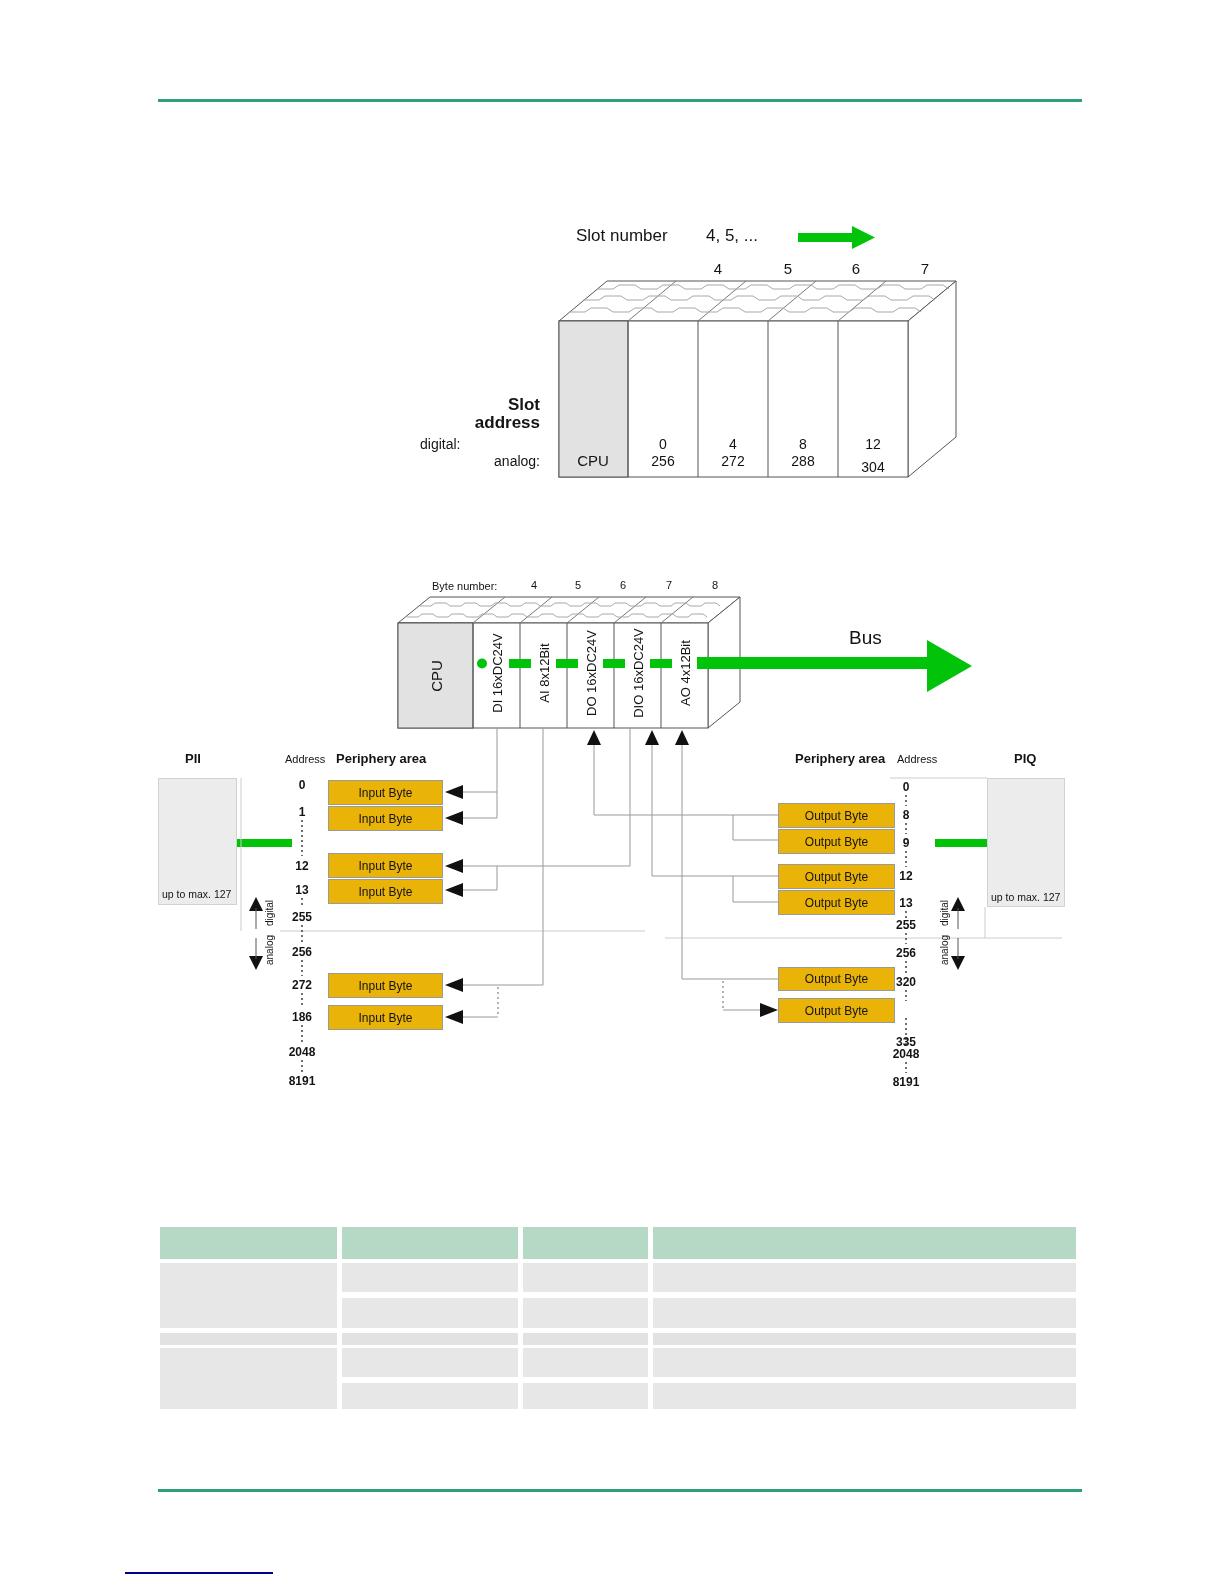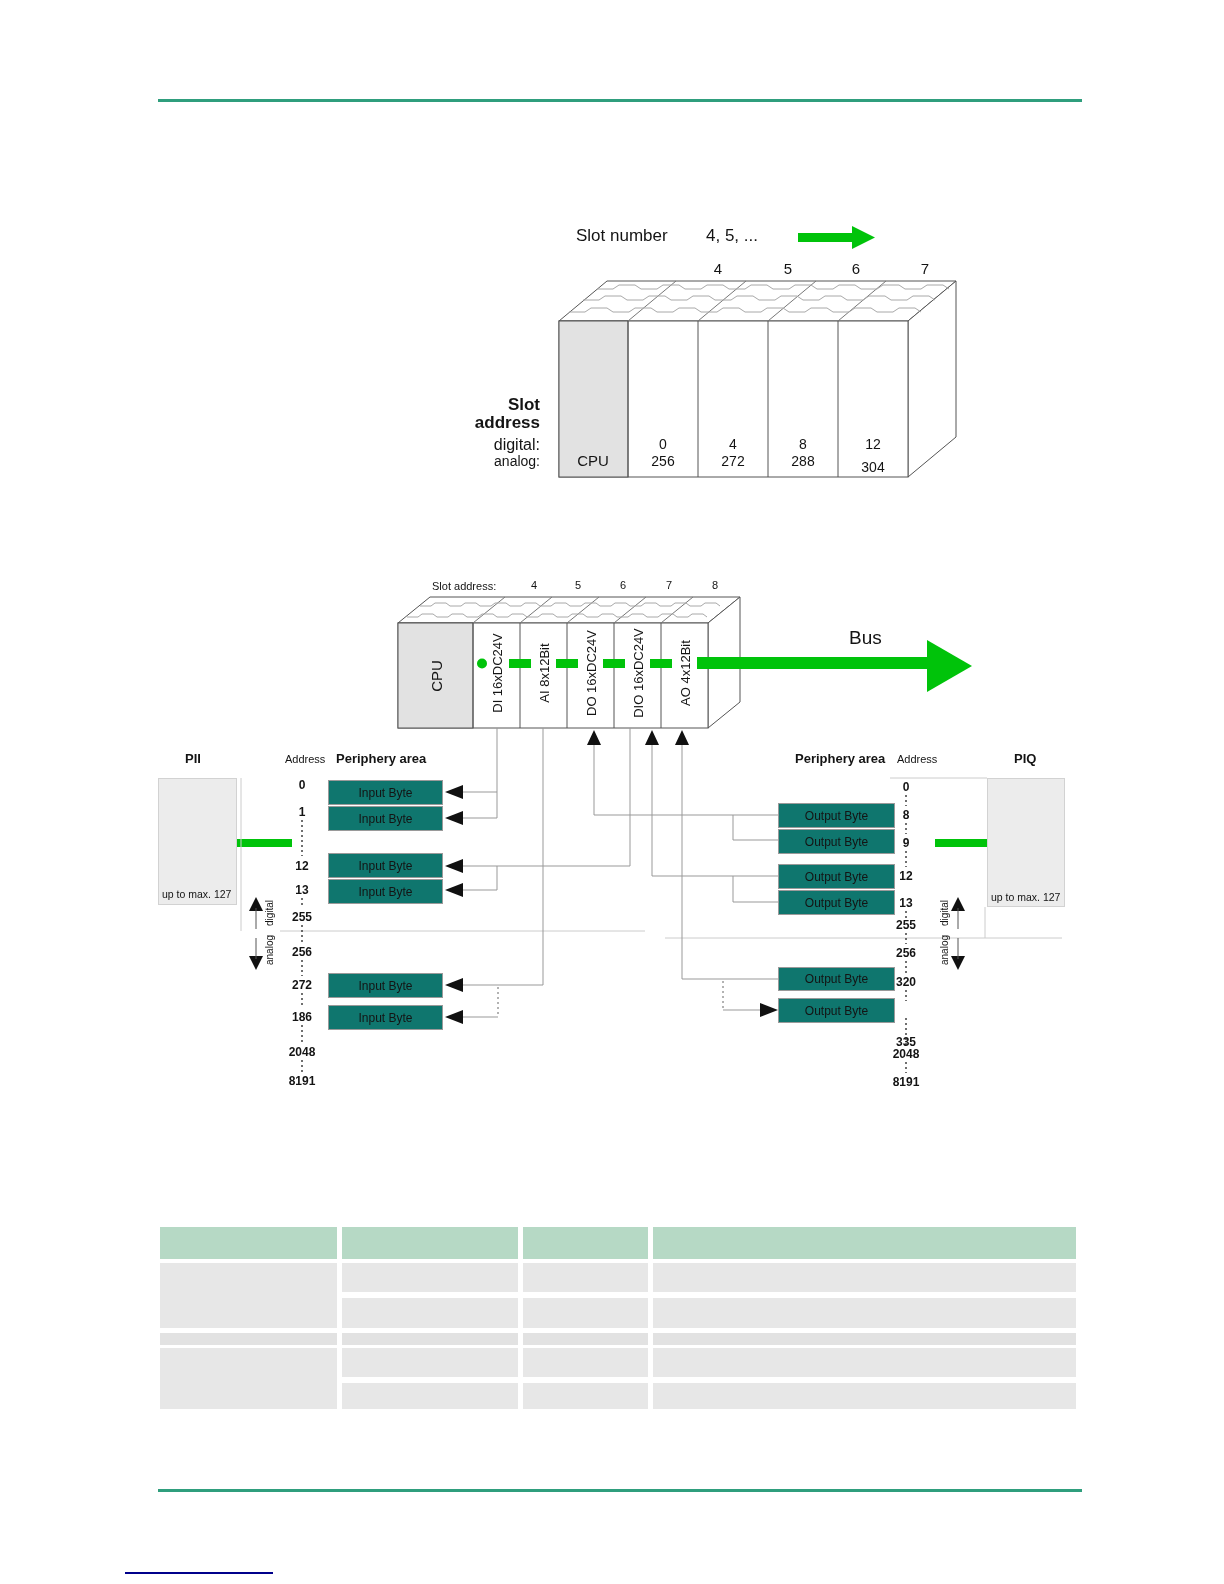--- a/index.html
+++ b/index.html
@@ -6,21 +6,21 @@
   html,body { background:#ffffff; }
   #page {
     position:relative; width:1224px; height:1584px; background:#ffffff;
     font-family:"Liberation Sans", sans-serif; color:#141414; overflow:hidden;
   }
   .a { position:absolute; }
   .cx { transform:translateX(-50%); white-space:nowrap; }
   .rot { transform:translate(-50%,-50%) rotate(-90deg); white-space:nowrap; }
   .b { font-weight:bold; }
   .byte-box {
-    position:absolute; background:#0f766e; border:1px solid #9a9a9a;
+    position:absolute; background:#eab308; border:1px solid #9a9a9a;
     display:flex; align-items:center; justify-content:center;
     font-size:12px; color:#141414;
   }
   .addr { position:absolute; font-size:12px; font-weight:bold; transform:translateX(-50%); }
   .rule { position:absolute; height:3px; }
   .tcell { position:absolute; }
   svg { position:absolute; left:0; top:0; }
 </style>
 </head>
 <body>
@@ -125,35 +125,35 @@
   <div class="a" style="left:576px; top:226px; font-size:17px;">Slot number</div>
   <div class="a" style="left:706px; top:226px; font-size:17px;">4, 5, ...</div>
 
   <div class="a cx" style="left:718px; top:260px; font-size:15px;">4</div>
   <div class="a cx" style="left:788px; top:260px; font-size:15px;">5</div>
   <div class="a cx" style="left:856px; top:260px; font-size:15px;">6</div>
   <div class="a cx" style="left:925px; top:260px; font-size:15px;">7</div>
 
   <div class="a b" style="left:420px; top:395px; width:120px; text-align:right; font-size:17px;">Slot</div>
   <div class="a b" style="left:420px; top:413px; width:120px; text-align:right; font-size:17px;">address</div>
-  <div class="a" style="left:420px; top:436px; width:120px; text-align:right; font-size:16px;">digital:</div>
+  <div class="a" style="left:420px; top:436px; width:120px; text-align:left; font-size:14px;">digital:</div>
   <div class="a" style="left:420px; top:453px; width:120px; text-align:right; font-size:14px;">analog:</div>
 
   <div class="a cx" style="left:593px; top:452px; font-size:15px;">CPU</div>
 
   <div class="a cx" style="left:663px; top:436px; font-size:14px;">0</div>
   <div class="a cx" style="left:663px; top:453px; font-size:14px;">256</div>
   <div class="a cx" style="left:733px; top:436px; font-size:14px;">4</div>
   <div class="a cx" style="left:733px; top:453px; font-size:14px;">272</div>
   <div class="a cx" style="left:803px; top:436px; font-size:14px;">8</div>
   <div class="a cx" style="left:803px; top:453px; font-size:14px;">288</div>
   <div class="a cx" style="left:873px; top:436px; font-size:14px;">12</div>
   <div class="a cx" style="left:873px; top:453px; font-size:14px;margin-top:6px;">304</div>
 
-  <div class="a" style="left:432px; top:580px; font-size:11px;">Slot address:</div>
+  <div class="a" style="left:432px; top:580px; font-size:11px;">Byte number:</div>
   <div class="a cx" style="left:534px; top:579px; font-size:11px;">4</div>
   <div class="a cx" style="left:578px; top:579px; font-size:11px;">5</div>
   <div class="a cx" style="left:623px; top:579px; font-size:11px;">6</div>
   <div class="a cx" style="left:669px; top:579px; font-size:11px;">7</div>
   <div class="a cx" style="left:715px; top:579px; font-size:11px;">8</div>
 
   <div class="a rot" style="left:436px; top:676px; font-size:15px;">CPU</div>
   <div class="a rot" style="left:497px; top:673px; font-size:13px;">DI 16xDC24V</div>
   <div class="a rot" style="left:544px; top:673px; font-size:13px;">AI 8x12Bit</div>
   <div class="a rot" style="left:591px; top:673px; font-size:13px;">DO 16xDC24V</div>

